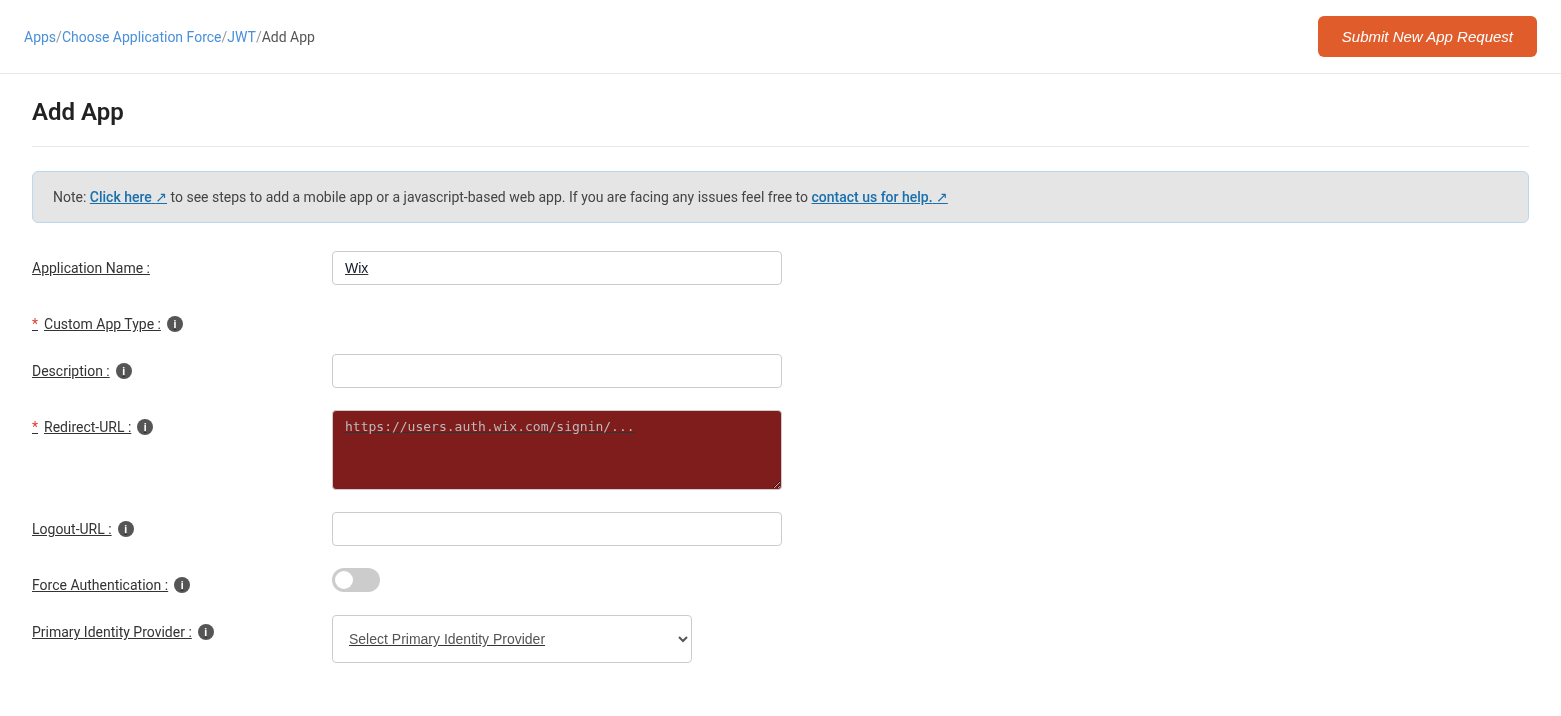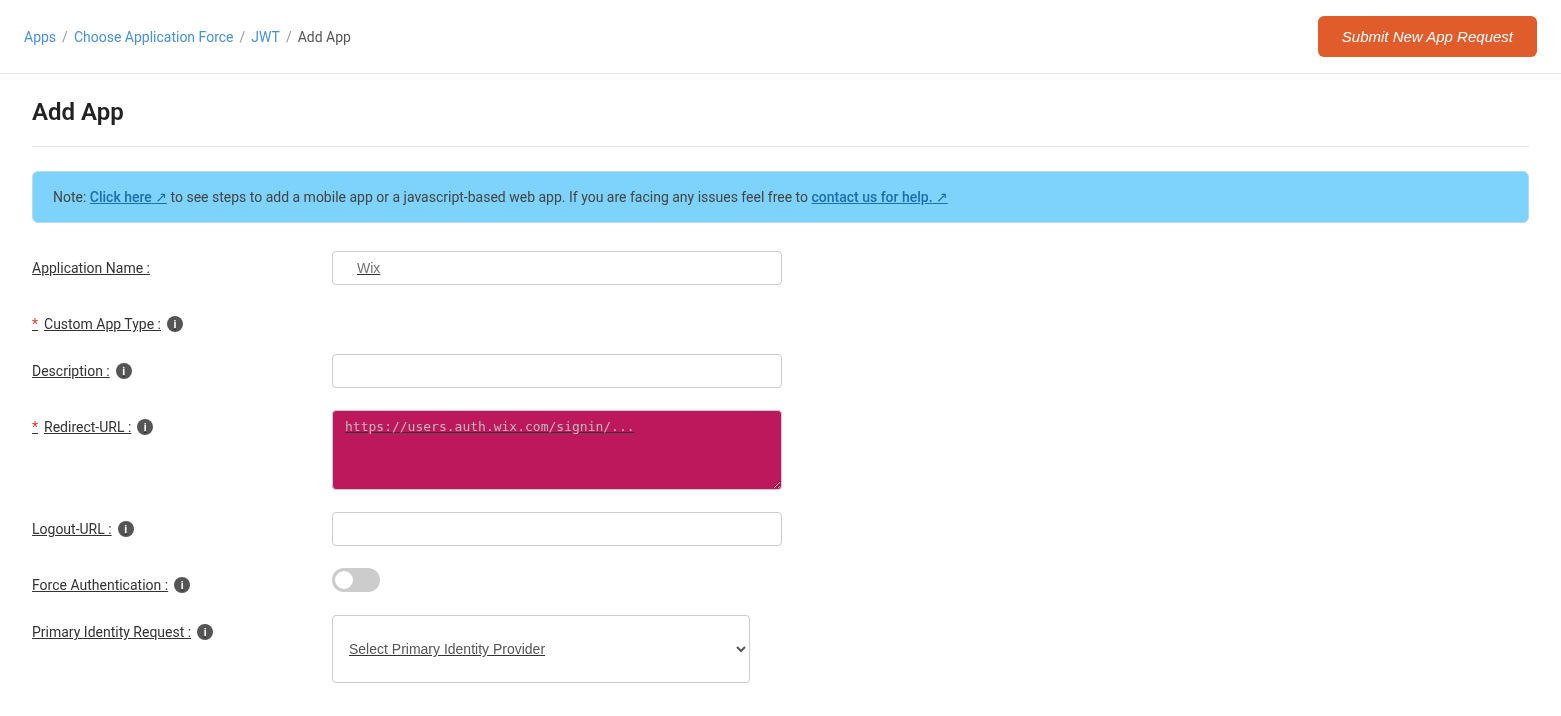--- a/index.html
+++ b/index.html
@@ -16,21 +16,20 @@
     .top-bar {
       display: flex;
       align-items: center;
       justify-content: space-between;
       padding: 16px 24px;
       border-bottom: 1px solid #e8e8e8;
     }
     .breadcrumb {
       display: flex;
       align-items: center;
-      gap: 6px;
       font-size: 14px;
     }
     .breadcrumb a {
       color: #4a90d9;
       text-decoration: none;
     }
     .breadcrumb-sep {
       color: #999;
     }
     .breadcrumb-current {
@@ -55,21 +54,21 @@
       font-weight: 600;
       color: #222;
       margin-bottom: 20px;
     }
     .divider {
       border: none;
       border-top: 1px solid #e8e8e8;
       margin-bottom: 24px;
     }
     .info-banner {
-      background: #7dd3fc;
+      background: #e5e5e5;
       border: 1px solid #b8d9f0;
       border-radius: 6px;
       padding: 14px 20px;
       margin-bottom: 28px;
       font-size: 14px;
       color: #444;
       line-height: 1.6;
     }
     .info-banner a {
       color: #1a6fad;
@@ -106,43 +105,43 @@
       height: 16px;
       background: #555;
       color: white;
       border-radius: 50%;
       font-size: 11px;
       font-weight: bold;
       cursor: pointer;
     }
     .form-input {
       width: 450px;
-      padding: 8px 24px;
+      padding: 8px 12px;
       border: 1px solid #ccc;
       border-radius: 4px;
       font-size: 14px;
-      color: #737373;
+      color: #0f172a;
       background: #fff;
       outline: none;
     }
     .form-textarea {
       width: 450px;
       min-height: 80px;
       padding: 8px 12px;
       border: 1px solid #ccc;
       border-radius: 4px;
       font-size: 14px;
       color: #333;
-      background: #be185d;
+      background: #7f1d1d;
       outline: none;
       resize: vertical;
     }
     .form-select {
-      width: 418px;
-      padding: 24px 12px;
+      width: 360px;
+      padding: 14px 12px;
       border: 1px solid #ccc;
       border-radius: 4px;
       font-size: 14px;
       color: #555;
       background: #fff;
       outline: none;
       appearance: auto;
       cursor: pointer;
     }
     
@@ -258,21 +257,21 @@
       <div class="toggle-container">
         <label class="toggle-switch">
           <input type="checkbox" style="">
           <span class="toggle-slider"></span>
         </label>
       </div>
     </div>
 
     <div class="form-row">
       <label class="form-label">
-        <span>Primary Identity Request :</span>
+        <span>Primary Identity Provider :</span>
         <span class="info-icon">i</span>
       </label>
       <select class="form-select">
         <option value="">Select Primary Identity Provider</option>
         <option value="google">Google</option>
         <option value="okta">Okta</option>
         <option value="azure">Azure AD</option>
         <option value="ldap">LDAP</option>
       </select>
     </div>

